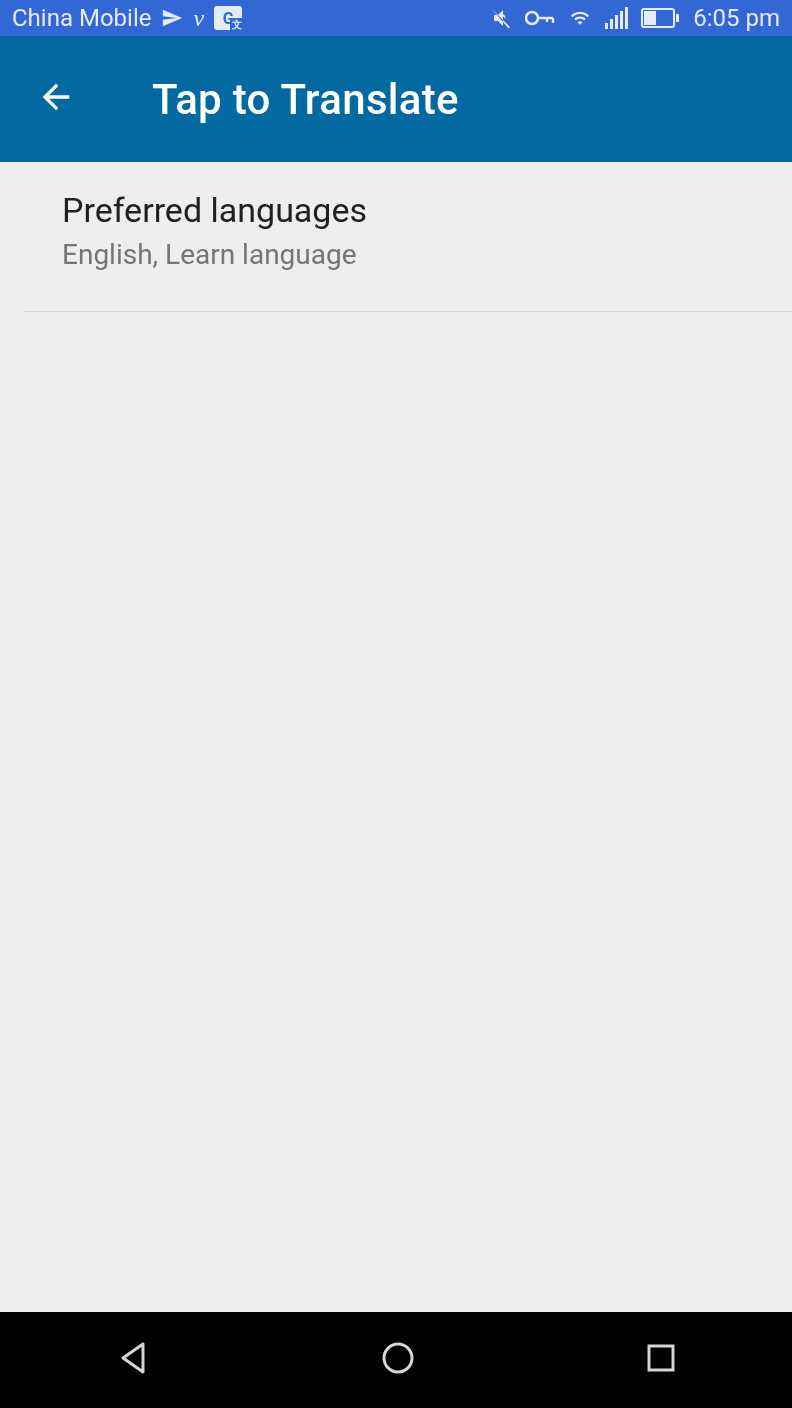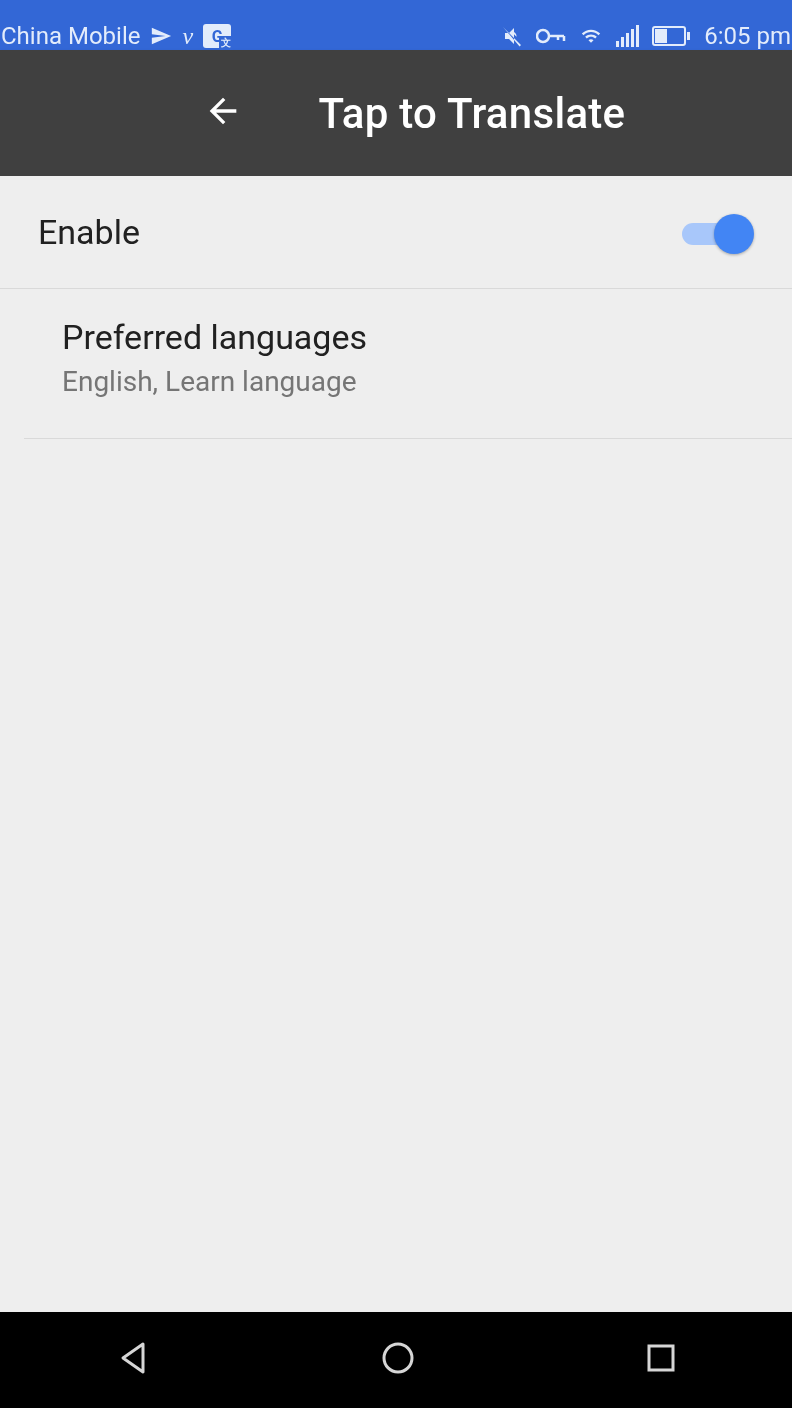--- a/index.html
+++ b/index.html
@@ -1,40 +1,39 @@
 <!DOCTYPE html>
 <html><head>
 <meta charset="utf-8">
 <style>
   * { margin: 0; padding: 0; box-sizing: border-box; }
   html, body { width: 792px; height: 1408px; overflow: hidden; font-family: Roboto, "Helvetica Neue", Arial, sans-serif; background: #eeeeee; }
   
   .status-bar {
-    height: 50px;
+    height: 36px;
     background: #3367d6;
     color: #e3ecfb;
     display: flex;
-    align-items: flex-end;
-    padding: 0 1px;
+    align-items: center;
+    padding: 0 12px;
     font-size: 24px;
   }
   .status-left { display: flex; align-items: center; gap: 10px; }
   .status-right { display: flex; align-items: center; gap: 12px; margin-left: auto; }
   .status-icon { display: inline-flex; align-items: center; justify-content: center; }
   .status-icon svg { fill: #e3ecfb; }
 
   .app-bar {
     height: 126px;
-    background: #404040;
+    background: #0369a1;
     color: #fff;
     display: flex;
     align-items: center;
     padding-left: 32px;
     box-shadow: 0 2px 4px rgba(0,0,0,0.15);
-    justify-content: center;
   }
   .back-btn { width: 48px; height: 48px; display: flex; align-items: center; justify-content: center; }
   .back-btn svg { fill: #fff; }
   .app-title { margin-left: 72px; font-size: 42px; font-weight: 500; letter-spacing: 0.3px; }
 
   .content { background: #eeeeee; }
 
   .setting-row {
     display: flex;
     align-items: center;
@@ -126,29 +125,20 @@
       <svg width="40" height="40" viewBox="0 0 24 24">
           <path d="M20 11H7.83l5.59-5.59L12 4l-8 8 8 8 1.41-1.41L7.83 13H20v-2z"></path>
         </svg>
     </span>
   </div>
   <div class="app-title">Tap to Translate</div>
 </div>
 
 <div class="content">
 
-  <div class="setting-row">
-    <div class="setting-text">
-      <div class="setting-title">Enable</div>
-    </div>
-    <div class="toggle">
-      <div class="toggle-track"></div>
-      <div class="toggle-thumb"></div>
-    </div>
-  </div>
 
 
   <div class="setting-row short">
     <div class="setting-text">
       <div class="setting-title">Preferred languages</div>
       <div class="setting-subtitle">English, Learn language</div>
     </div>
   </div>
 
 

